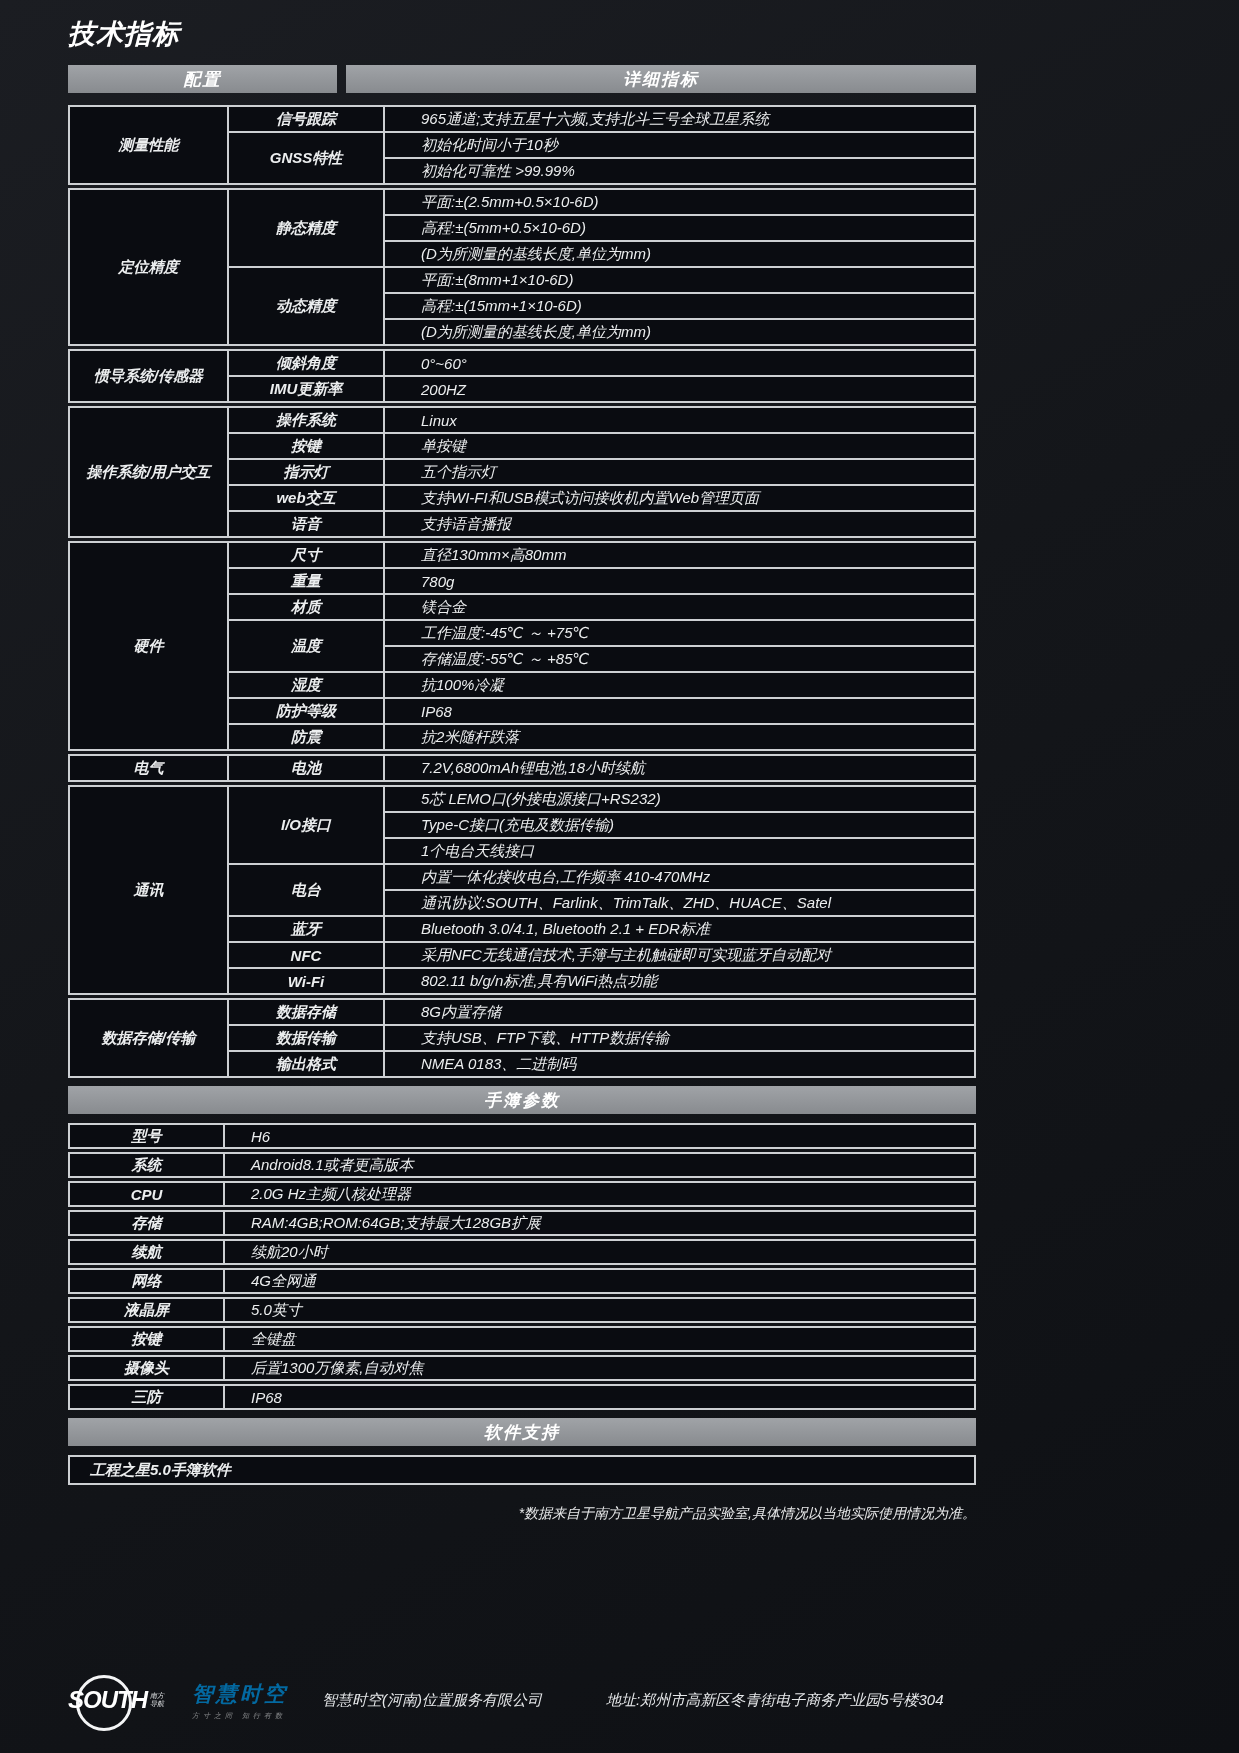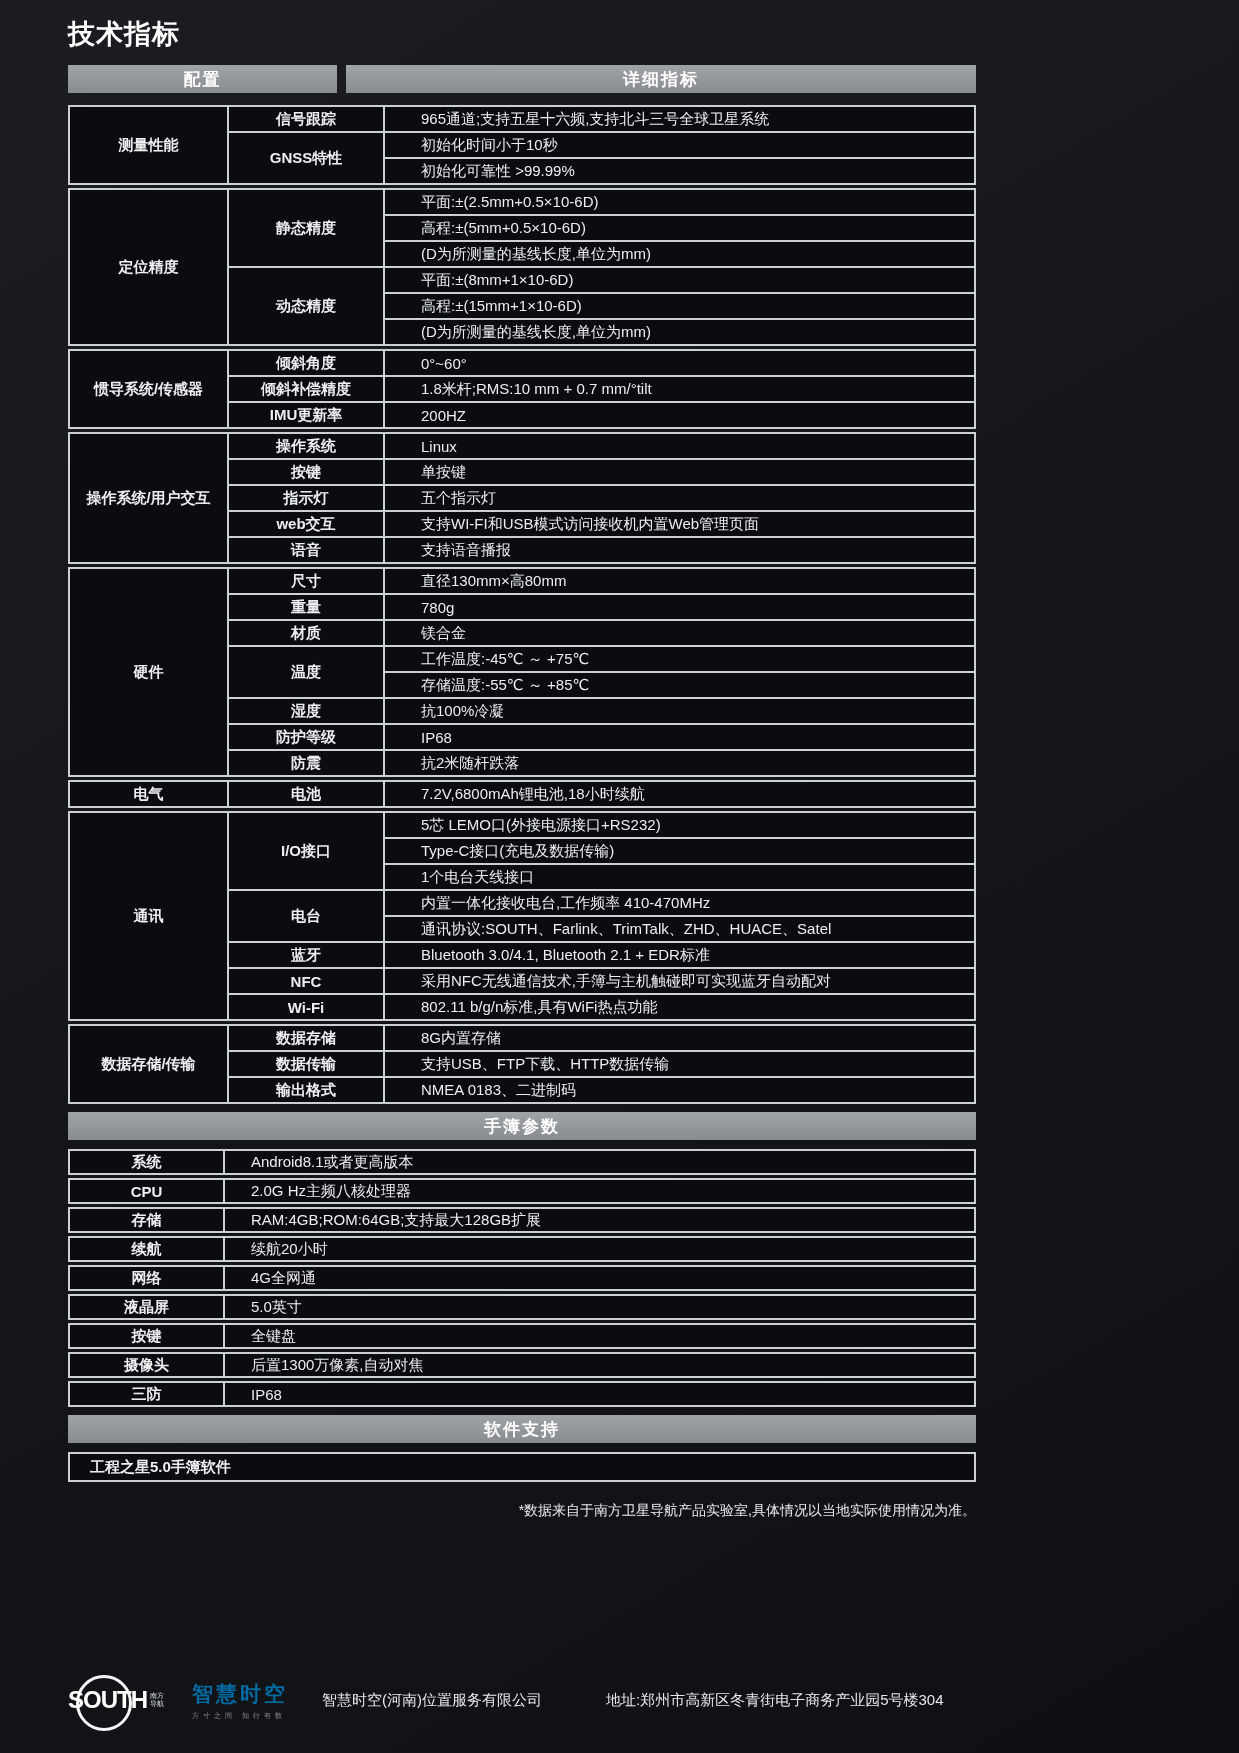--- a/index.html
+++ b/index.html
@@ -3,21 +3,21 @@
 <meta charset="utf-8">
 <style>
   html,body{margin:0;padding:0;}
   body{
     width:1239px;height:1753px;
     background:linear-gradient(150deg,#1b1d22 0%,#14161a 45%,#0e1014 100%);
     font-family:"Liberation Sans","DejaVu Sans",sans-serif;
     color:#eceeef;
     -webkit-font-smoothing:antialiased;
   }
-  .page{position:relative;width:1044px;height:1753px;box-sizing:border-box;padding:0 68px;overflow:hidden;}
+  .page{position:relative;width:1044px;height:1753px;box-sizing:border-box;padding:0 68px;overflow:hidden;font-style:italic;}
   .title{font-size:27px;font-weight:700;letter-spacing:1px;margin:0;padding:16px 0 13px 0;color:#fff;}
 
   
   .hdr-row{display:flex;gap:9px;margin-bottom:12px;}
   .hdr-cell{background:linear-gradient(180deg,#a0a3a7,#888b8f);color:#fff;font-weight:700;font-size:17px;
     height:28px;display:flex;align-items:center;justify-content:center;letter-spacing:2px;}
   .hdr-left{width:269px;}
   .hdr-right{flex:1;}
 
   
@@ -116,26 +116,20 @@
       <div class="group">
         <div class="cat">惯导系统/传感器</div>
         <div class="items">
           <div class="item">
             <div class="ilabel">倾斜角度</div>
             <div class="lines">
               <div class="line">0°~60°</div>
             </div>
           </div>
           <div class="item">
-            <div class="ilabel">倾斜补偿精度</div>
-            <div class="lines">
-              <div class="line">1.8米杆;RMS:10 mm + 0.7 mm/°tilt</div>
-            </div>
-          </div>
-          <div class="item">
             <div class="ilabel">IMU更新率</div>
             <div class="lines">
               <div class="line">200HZ</div>
             </div>
           </div>
         </div>
       </div>
       <div class="group">
         <div class="cat">操作系统/用户交互</div>
         <div class="items">
@@ -289,20 +283,24 @@
               <div class="line">NMEA 0183、二进制码</div>
             </div>
           </div>
         </div>
       </div>
     </div>
 
   <div class="section-bar">手簿参数</div>
 
   <div id="handbook-rows">
+      <div class="hrow">
+        <div class="hlabel">型号</div>
+        <div class="hvalue">H6</div>
+      </div>
       <div class="hrow">
         <div class="hlabel">系统</div>
         <div class="hvalue">Android8.1或者更高版本</div>
       </div>
       <div class="hrow">
         <div class="hlabel">CPU</div>
         <div class="hvalue">2.0G Hz主频八核处理器</div>
       </div>
       <div class="hrow">
         <div class="hlabel">存储</div>

